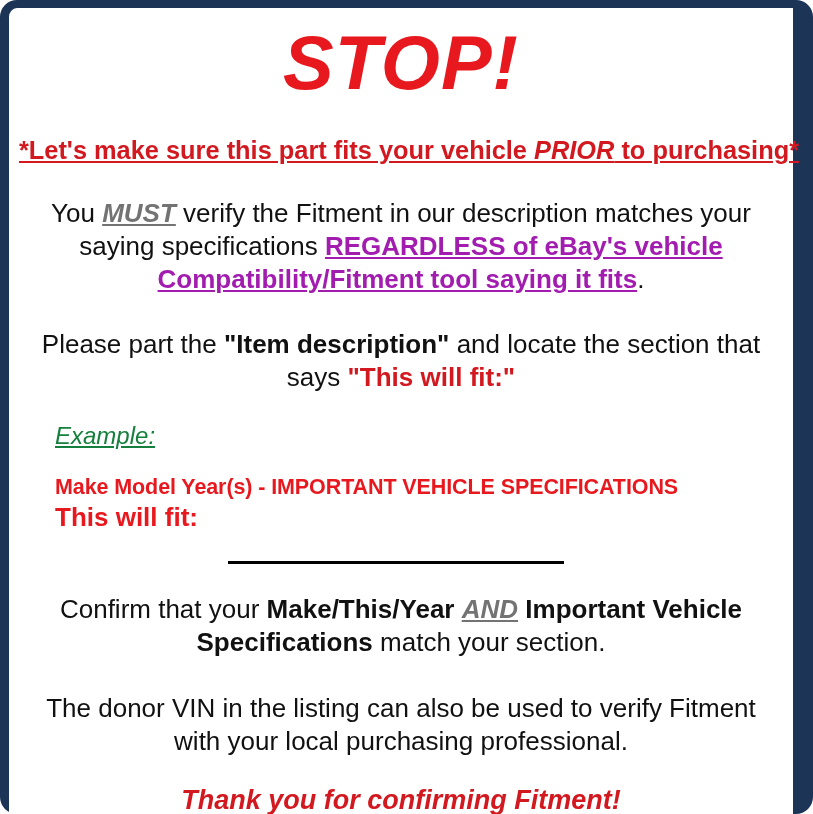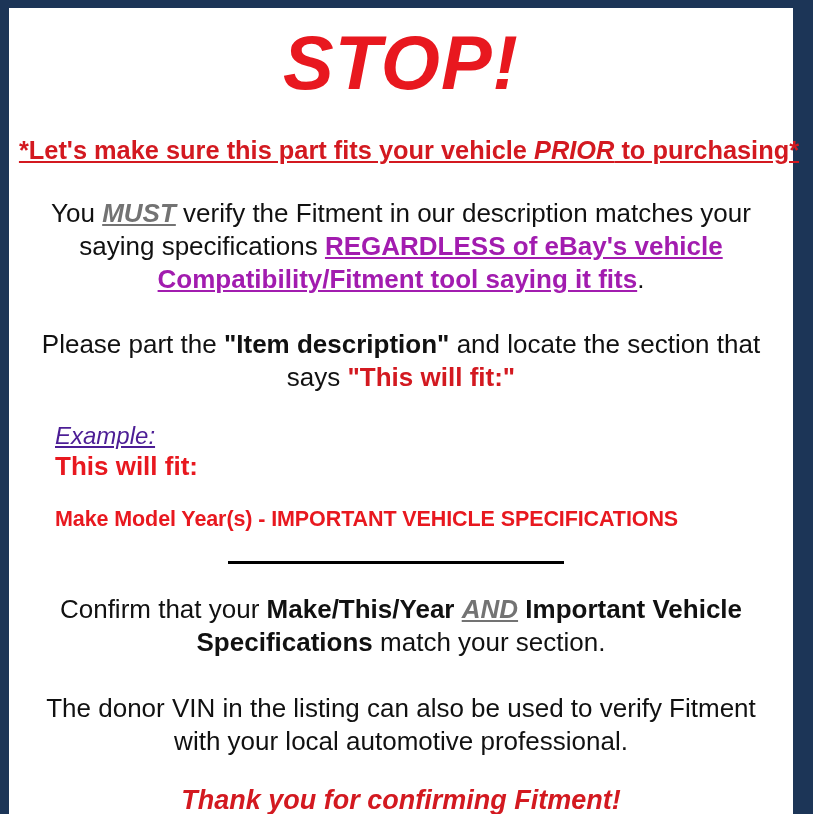--- a/index.html
+++ b/index.html
@@ -17,20 +17,21 @@
   
   #notice-card {
     box-sizing: border-box;
     width: 813px;
     height: 814px;
     background: #ffffff;
     border-top: 8px solid #1c3557;
     border-left: 9px solid #1c3557;
     border-right: 20px solid #1c3557;
     border-bottom: 16px solid #1c3557;
+    border-radius: 17px;
   }
   #notice-body {
     box-sizing: border-box;
     width: 100%;
     height: 100%;
     background: #ffffff;
     padding: 0 8px;
     text-align: center;
   }
 
@@ -80,21 +81,21 @@
   #p-confirm   { margin: 28px 0 0 0; }
   #p-vin       { margin: 33px 0 0 0; }
 
   
   #example-block {
     text-align: left;
     padding-left: 38px;
     margin-top: 28px;
   }
   #example-label {
-    color: #4c1d95;
+    color: #15803d;
     font-style: italic;
     font-size: 24px;
     text-decoration: underline;
     line-height: 1.16;
   }
   #example-fit {
     color: #e8181f;
     font-weight: bold;
     font-size: 26px;
     line-height: 1.2;
@@ -145,28 +146,28 @@
     <div id="headline">STOP!</div>
 
     <div id="subtitle"><span>*Let's make sure this part fits your vehicle </span><span class="i">PRIOR</span><span> to purchasing*</span></div>
 
     <div class="para" id="p-must"><span>You </span><span class="rbi-u">MUST</span><span> verify the Fitment in our description matches your saying specifications </span><span class="ru">REGARDLESS of eBay's vehicle Compatibility/Fitment tool saying it fits</span><span>.</span></div>
 
     <div class="para" id="p-view"><span>Please part the </span><span class="b">"Item description"</span><span> and locate the section that says </span><span class="red b">"This will fit:"</span></div>
 
     <div id="example-block">
       <div id="example-label">Example:</div>
+      <div id="example-spec">Make Model Year(s) - IMPORTANT VEHICLE SPECIFICATIONS</div>
       <div id="example-fit">This will fit:</div>
-      <div id="example-spec">Make Model Year(s) - IMPORTANT VEHICLE SPECIFICATIONS</div>
     </div>
 
     <div id="divider-wrap">
       <span id="divider"></span>
     </div>
 
     <div class="para" id="p-confirm"><span>Confirm that your </span><span class="b">Make/This/Year</span><span> </span><span class="rbi-u">AND</span><span> </span><span class="b">Important Vehicle Specifications</span><span> match your section.</span></div>
 
-    <div class="para" id="p-vin">The donor VIN in the listing can also be used to verify Fitment with your local automotive professional.</div>
+    <div class="para" id="p-vin">The donor VIN in the listing can also be used to verify Fitment with your local purchasing professional.</div>
 
     <div id="closing">Thank you for confirming Fitment!</div>
 
   </div>
 </div>
 
 </body></html>

